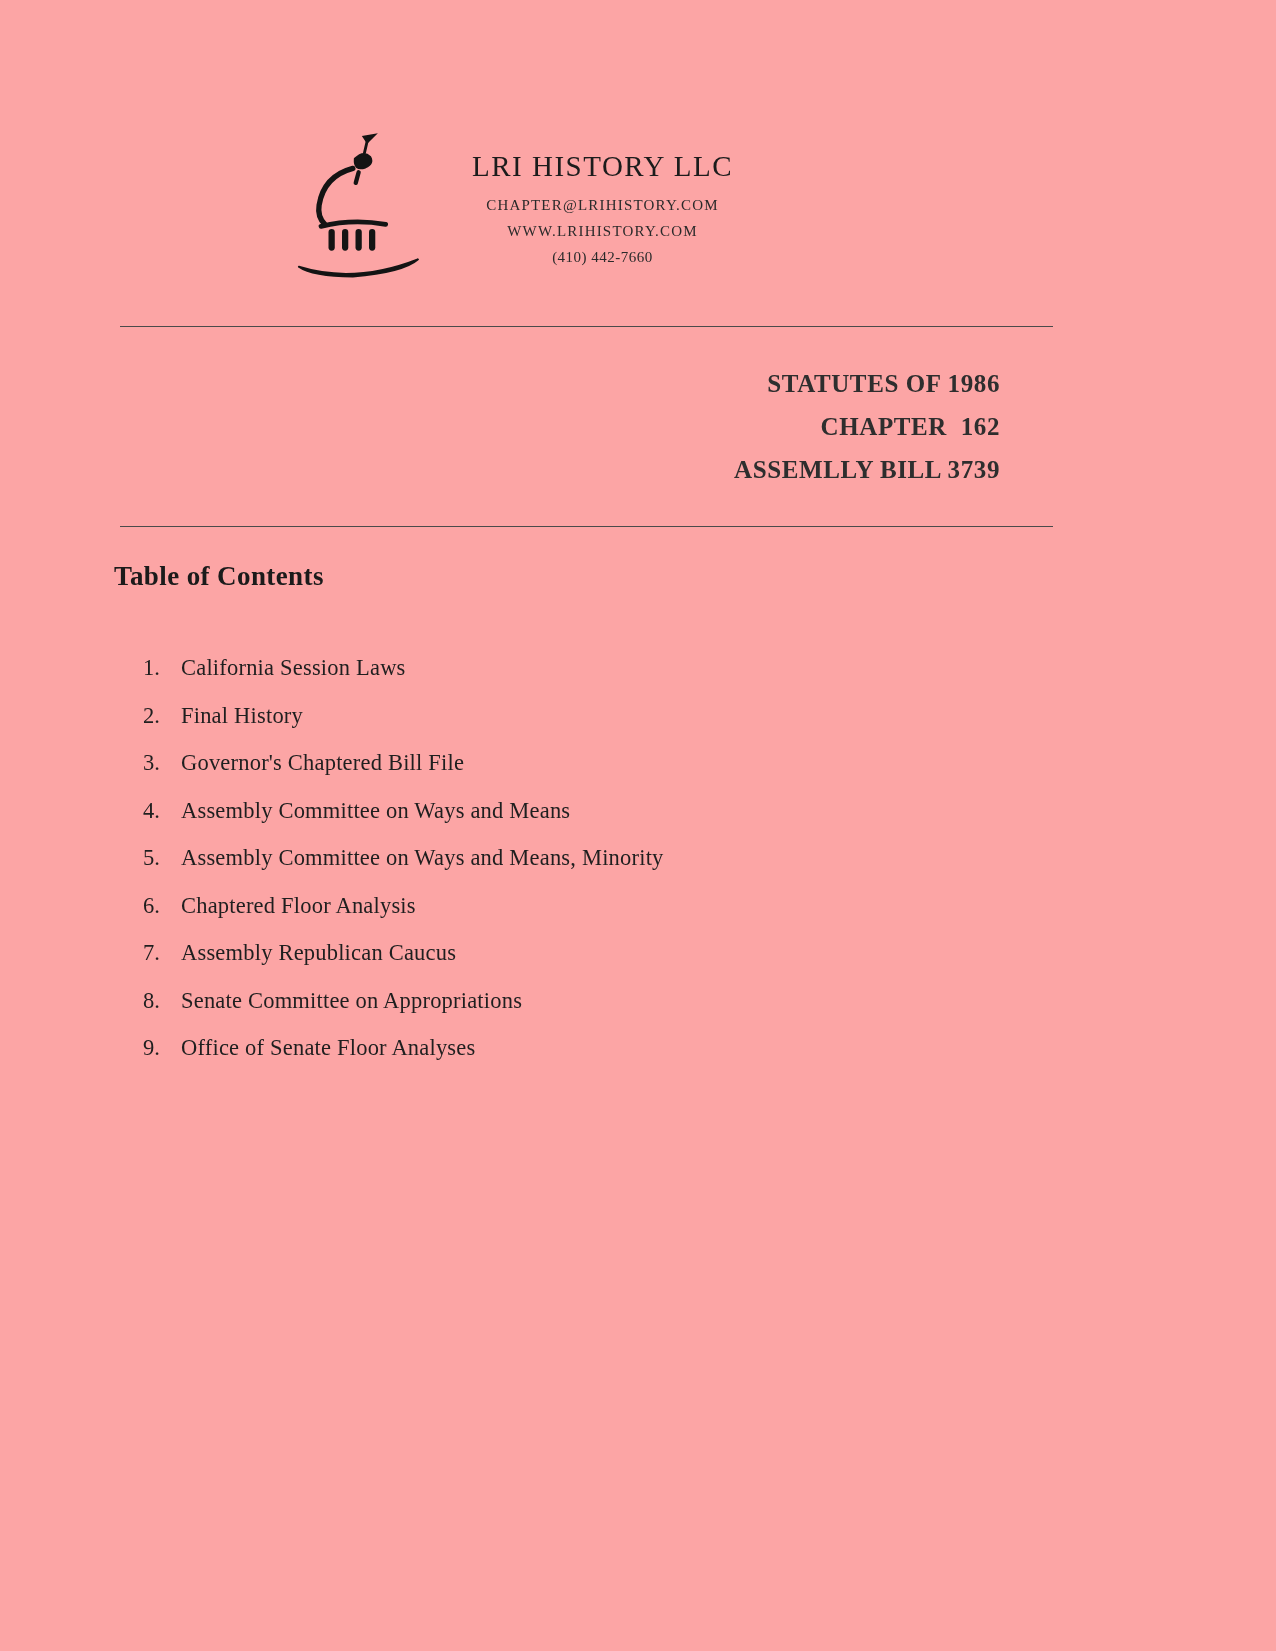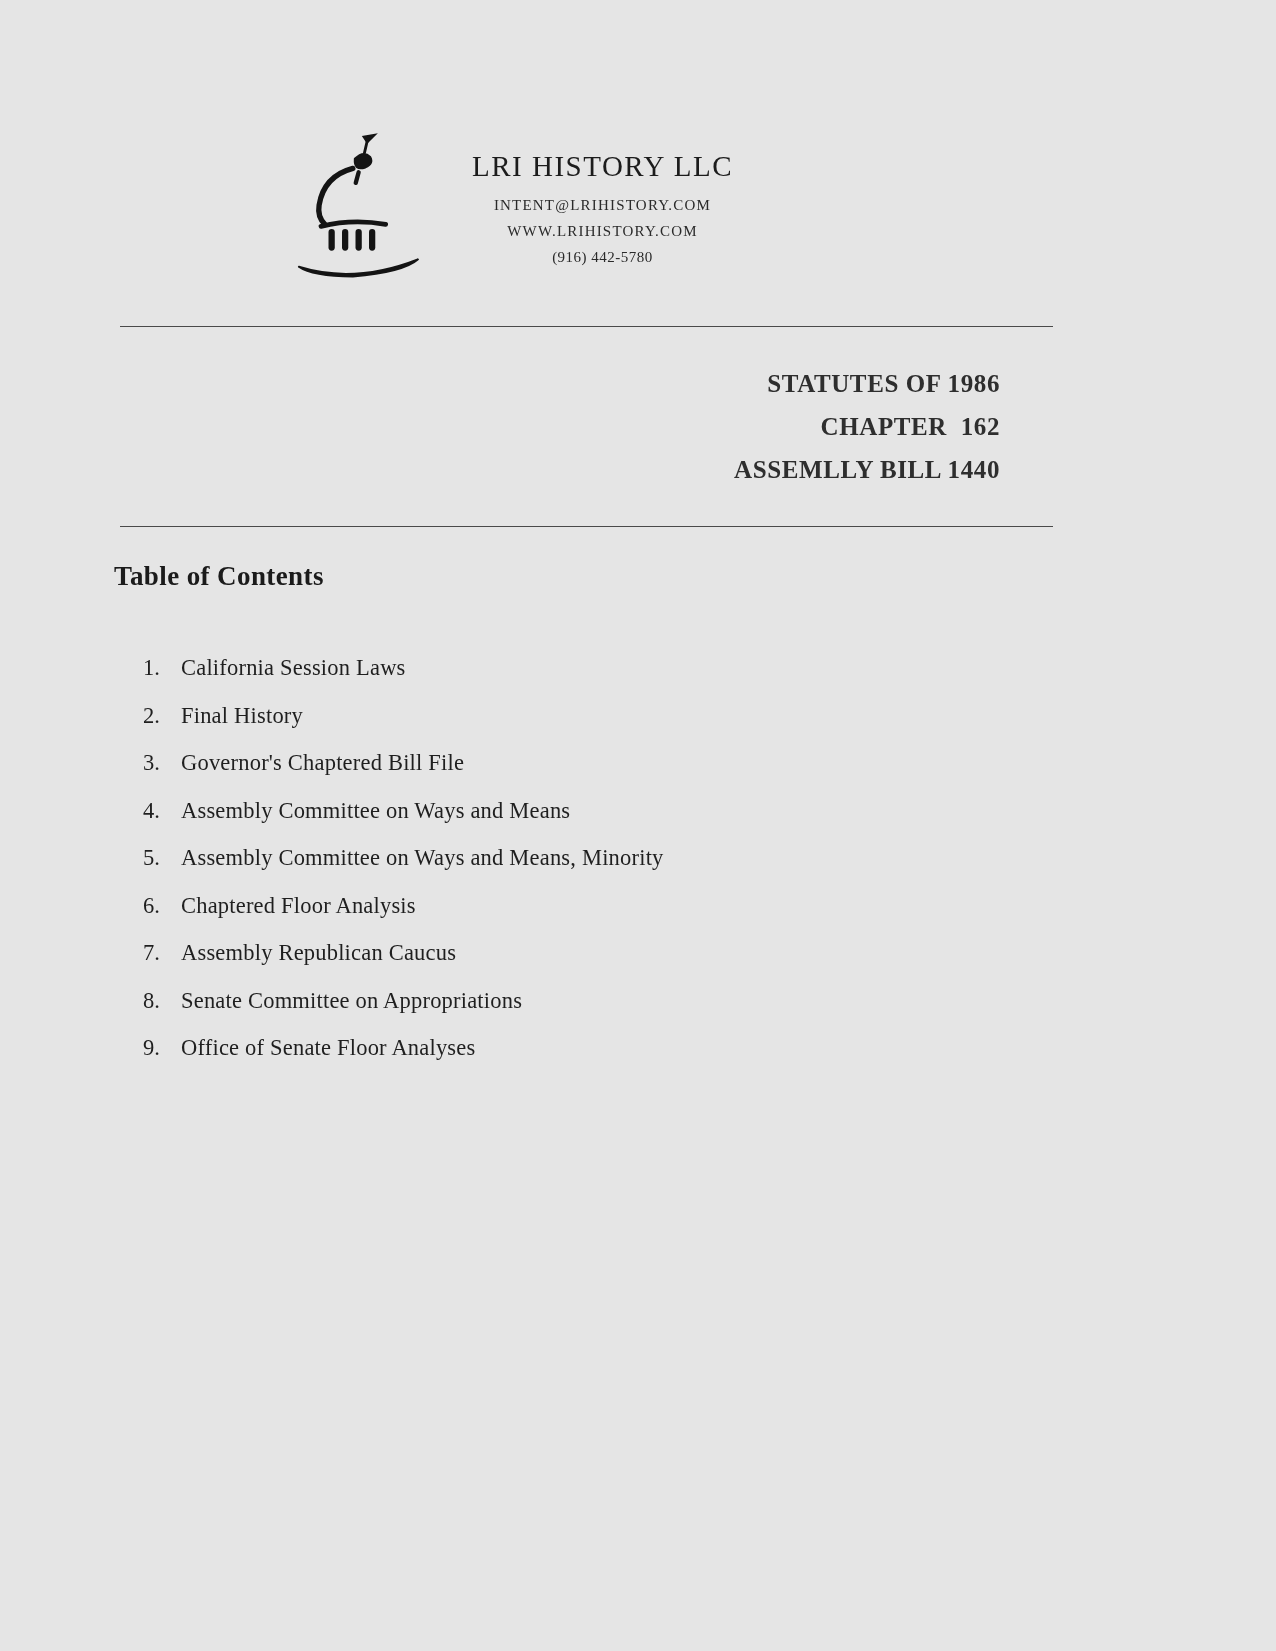--- a/index.html
+++ b/index.html
@@ -5,21 +5,21 @@
   html, body {
     margin: 0;
     padding: 0;
     background: #ffffff;
   }
   .page {
     position: relative;
     width: 1276px;
     height: 1651px;
     margin: 0 auto;
-    background: #e5e5e5;
+    background: #fca5a5;
     font-family: "Liberation Serif", "DejaVu Serif", serif;
     color: #1f1f1f;
     overflow: hidden;
   }
 
   
   .logo {
     position: absolute;
     left: 295px;
     top: 128px;
@@ -138,32 +138,32 @@
         <path d="M66 106 L66 122" stroke-width="6.5"></path>
         <path d="M80 106 L80 122" stroke-width="6.5"></path>
 
         <path d="M4 142 Q62 160 128 134 Q112 148 60 152 Q18 152 4 142" fill="#141414" stroke-width="2"></path>
       </g>
     </svg>
   </div>
 
   <div class="header-text">
     <div class="company-name">LRI HISTORY LLC</div>
-    <div class="contact-line">INTENT@LRIHISTORY.COM</div>
+    <div class="contact-line">CHAPTER@LRIHISTORY.COM</div>
     <div class="contact-line">WWW.LRIHISTORY.COM</div>
-    <div class="contact-phone">(916) 442-5780</div>
+    <div class="contact-phone">(410) 442-7660</div>
   </div>
 
   <div class="rule rule-1"></div>
   <div class="rule rule-2"></div>
 
   <div class="title-block">
     <div class="title-line">STATUTES OF 1986</div>
     <div class="title-line">CHAPTER  162</div>
-    <div class="title-line">ASSEMLLY BILL 1440</div>
+    <div class="title-line">ASSEMLLY BILL 3739</div>
   </div>
 
   <div class="toc-heading">Table of Contents</div>
   <div class="toc-list">
       <div class="toc-item">
         <span class="toc-num">1.</span>
         <span class="toc-text">California Session Laws</span>
       </div>
       <div class="toc-item">
         <span class="toc-num">2.</span>

